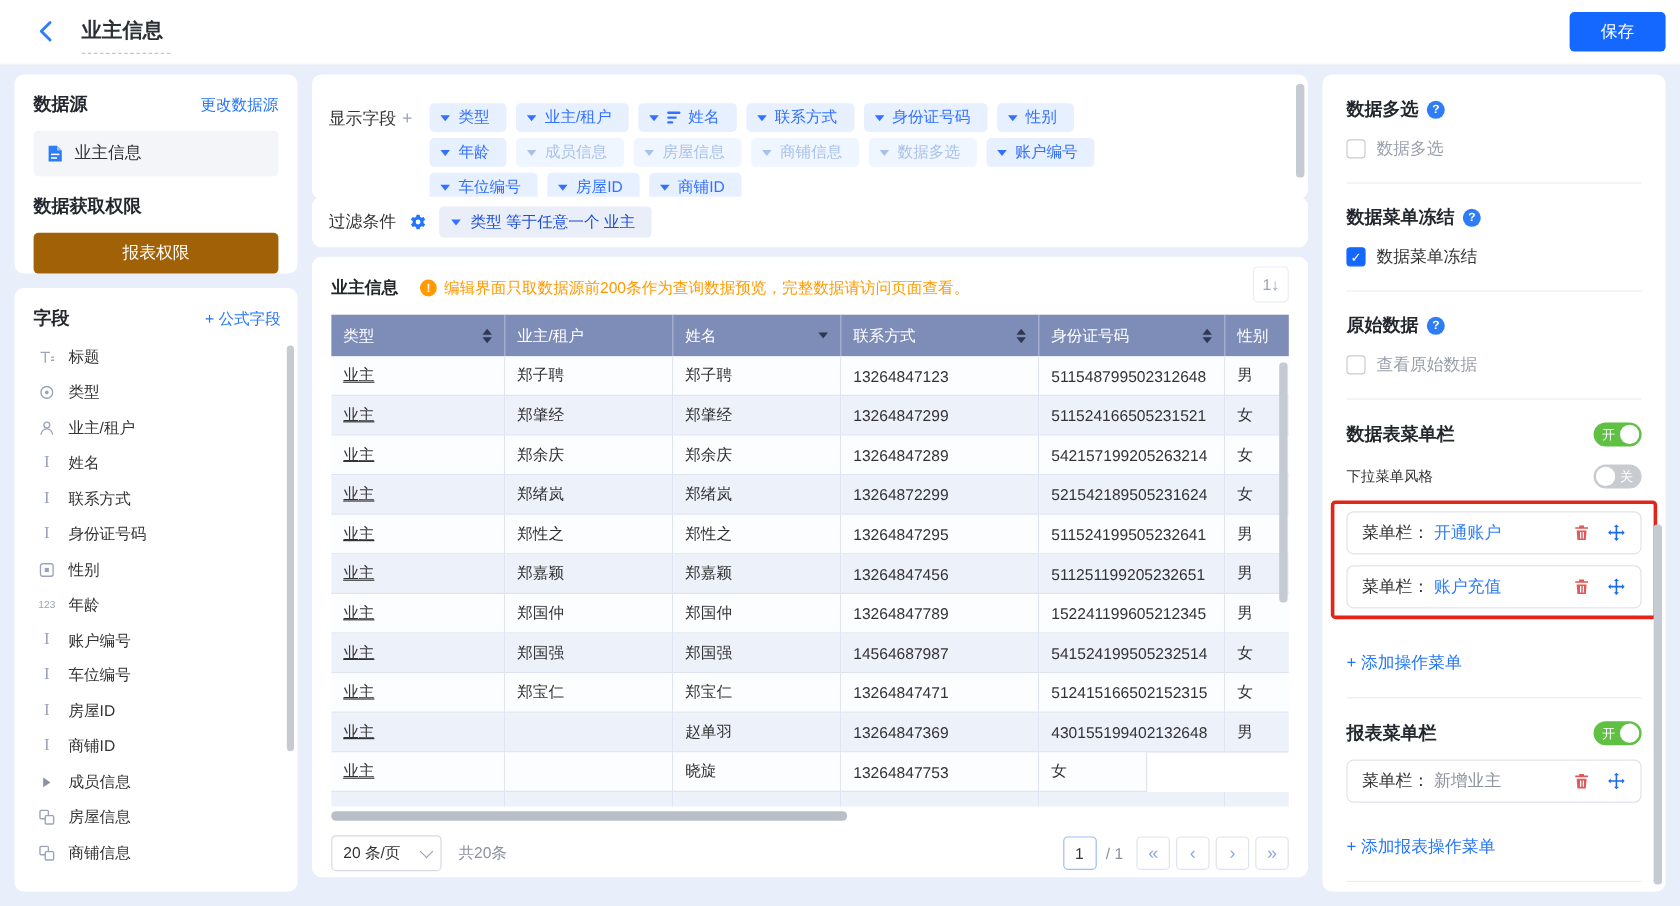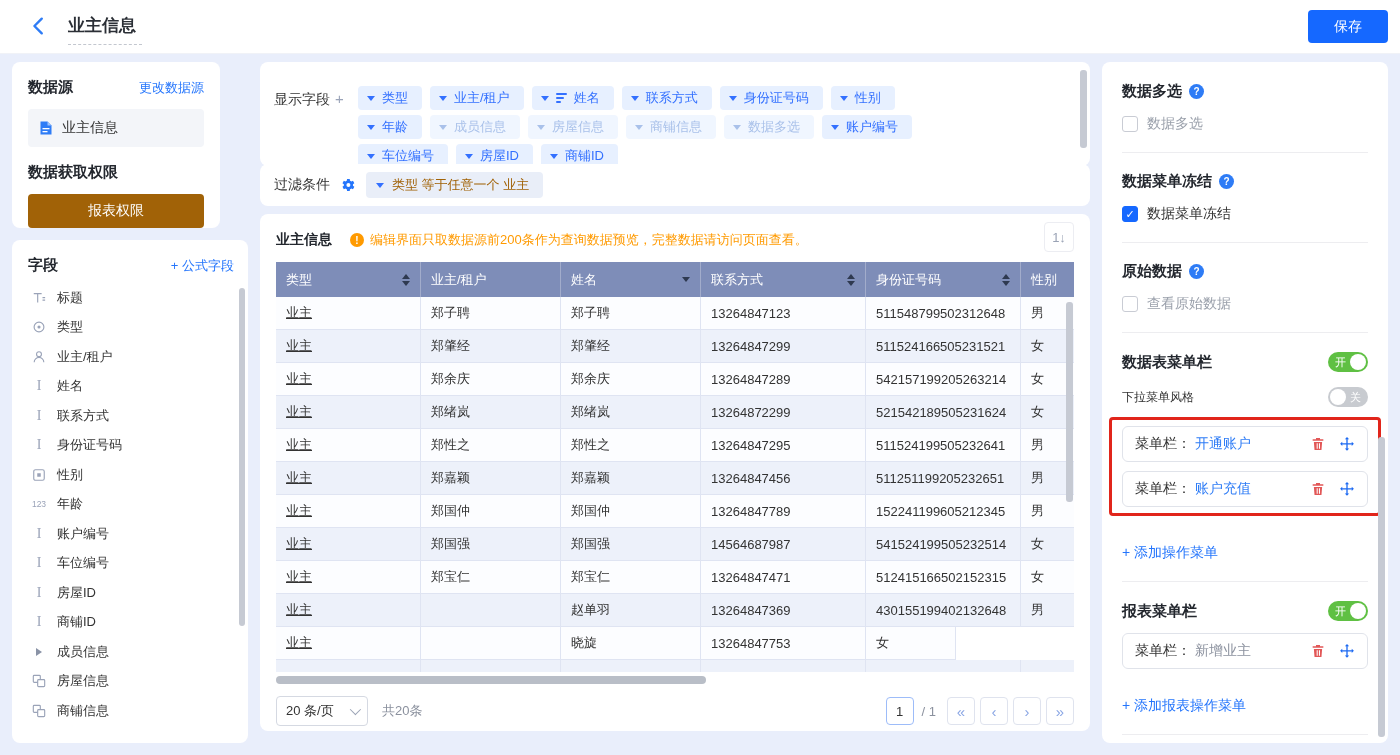--- a/index.html
+++ b/index.html
@@ -10,21 +10,21 @@
   .back { position:absolute; left:28px; top:15px; width:22px; height:22px; cursor:pointer; }
   .page-title { position:absolute; left:68px; top:14px; font-size:17px; font-weight:bold; color:#2b2f36; padding:0 6px 7px 0; border-bottom:1px dashed #c3c7cf; }
   .save-btn { position:absolute; right:12px; top:10px; width:80px; height:33px; background:#1568ff; color:#fff; border:none; border-radius:4px; font-size:14px; cursor:pointer; font-family:inherit; }
 
   .card { position:absolute; background:#fff; border-radius:8px; }
   .card-head { display:flex; justify-content:space-between; align-items:center; }
   .sec-title { font-size:15px; font-weight:bold; color:#23272e; }
   .link { color:#2475fc; font-size:13px; cursor:pointer; text-decoration:none; }
 
   
-  #card-datasource { left:12px; top:62px; width:208px; height:166px; padding:16px; }
+  #card-datasource { left:12px; top:62px; width:236px; height:166px; padding:16px; }
   .ds-item { margin-top:12px; height:38px; background:#f3f5f9; border-radius:4px; display:flex; align-items:center; gap:8px; padding:0 10px; font-size:14px; color:#333; cursor:pointer; }
   .mt16 { margin-top:16px; }
   .perm-btn { margin-top:12px; width:100%; height:34px; background:#a16207; color:#fff; border:none; border-radius:4px; font-size:14px; cursor:pointer; font-family:inherit; }
 
   #card-fields { left:12px; top:240px; width:236px; height:503px; padding:16px 14px 10px 16px; overflow:hidden; }
   #field-list { margin-top:8px; }
   .field-item { height:29.5px; display:flex; align-items:center; gap:9px; font-size:13px; color:#333; cursor:pointer; padding-left:2px; }
   .fi { width:18px; display:inline-flex; justify-content:center; align-items:center; color:#9aa3b8; flex:none; }
   .glyph { font-size:12px; color:#9aa3b8; }
   .glyph.serif { font-family:"Liberation Serif", serif; font-size:14px; }
@@ -43,21 +43,21 @@
   .tag .caret { width:0; height:0; border-left:4.5px solid transparent; border-right:4.5px solid transparent; border-top:5.5px solid #3370ff; }
   .tag.disabled { background:#f0f6ff; color:#a9c1ea; }
   .tag.disabled .caret { border-top-color:#a9c1ea; }
   .sort-lines { display:inline-flex; flex-direction:column; gap:2.5px; }
   .sort-lines i { height:1.8px; background:#3370ff; border-radius:1px; display:block; }
   #display-scrollbar { right:3px; top:8px; height:78px; width:7px; }
 
   #card-filter { left:260px; top:164px; width:830px; height:42px; padding:0 14px; display:flex; align-items:center; gap:10px; }
   .filter-label { font-size:14px; color:#333; }
   .gear { width:16px; height:16px; fill:#2475fc; cursor:pointer; }
-  .filter-tag { height:26px; background:#e9eef8; border-radius:4px; display:inline-flex; align-items:center; gap:8px; padding:0 14px 0 10px; font-size:13px; color:#a16207; cursor:pointer; }
+  .filter-tag { height:26px; background:#e9eef8; border-radius:4px; display:inline-flex; align-items:center; gap:8px; padding:0 14px 0 10px; font-size:13px; color:#1d4ed8; cursor:pointer; }
   .filter-tag .caret { width:0; height:0; border-left:4.5px solid transparent; border-right:4.5px solid transparent; border-top:5.5px solid #3370ff; }
 
   #card-table { left:260px; top:214px; width:830px; height:517px; padding:14px 16px; }
   .tbl-title-row { display:flex; align-items:center; gap:18px; height:24px; }
   .tbl-title { font-size:14px; font-weight:bold; color:#23272e; }
   .warn { display:flex; align-items:center; gap:6px; color:#ff9a00; font-size:13px; }
   .warn-icon { width:14px; height:14px; border-radius:50%; background:#ff9a00; color:#fff; font-size:10px; font-weight:bold; display:inline-flex; align-items:center; justify-content:center; flex:none; }
   .sort-btn { position:absolute; right:16px; top:8px; width:30px; height:30px; border:1px solid #ecedf2; border-radius:4px; background:#fff; color:#9aa3b5; font-size:13px; cursor:pointer; font-family:inherit; }
 
   .table-wrap { position:relative; margin-top:10px; width:798px; height:410px; overflow:hidden; }

